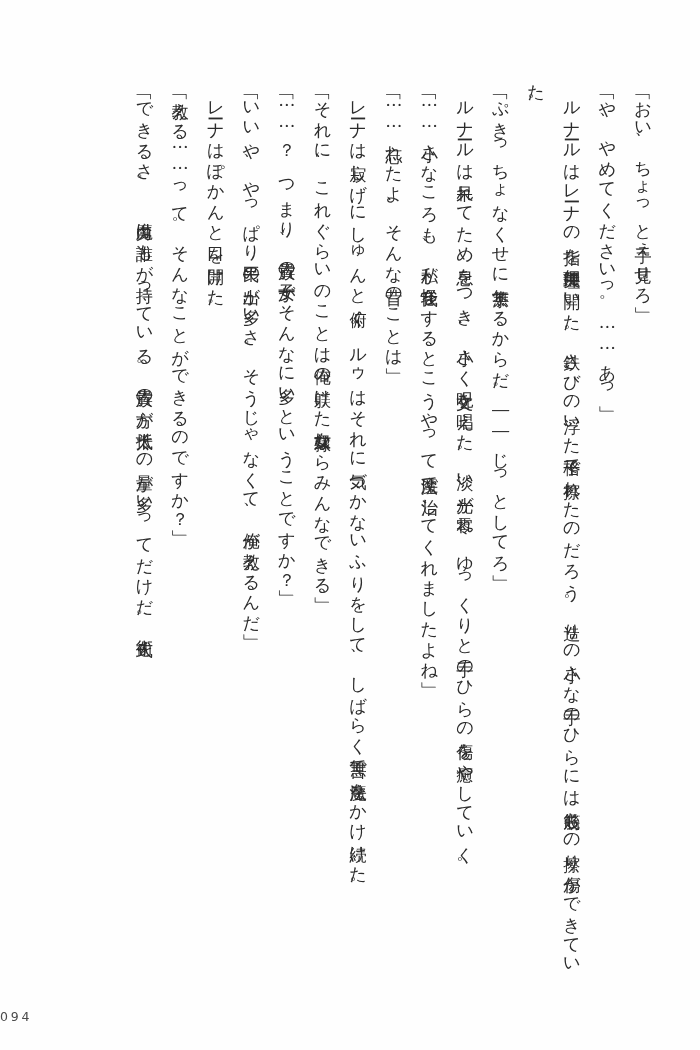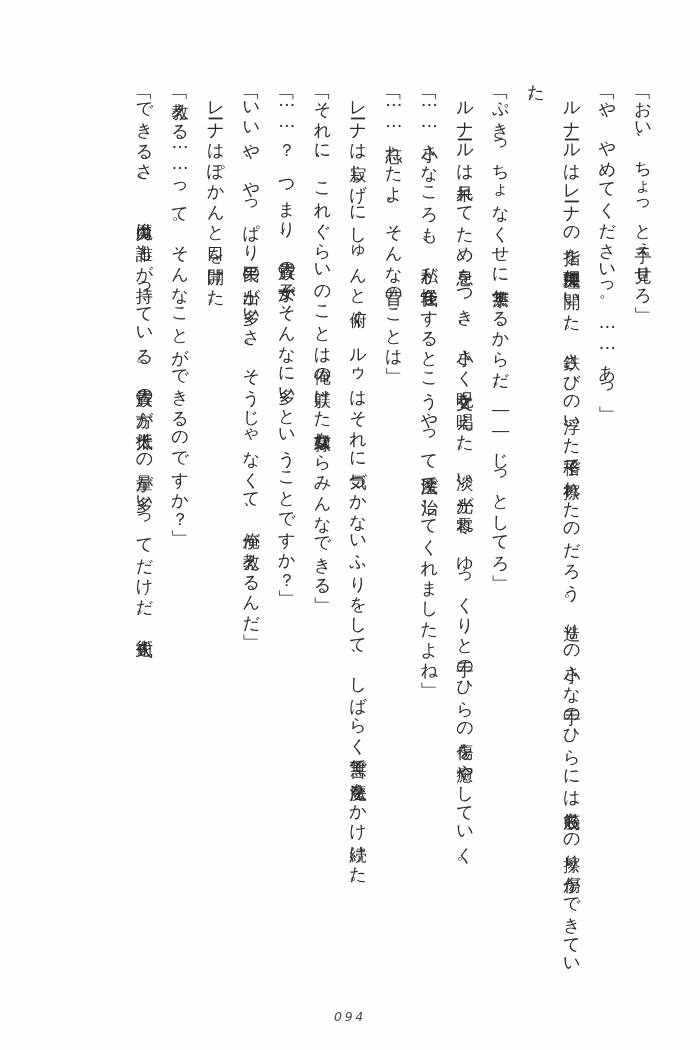--- a/index.html
+++ b/index.html
@@ -52,26 +52,24 @@
 
   #text-body p.indent {
     text-indent: 1em;
   }
 
   .page-number {
     position: absolute;
     left: 0;
     right: 0;
     bottom: 26px;
-    text-align: center;
     font-size: 12.5px;
     letter-spacing: 0.22em;
     color: #4a4a4a;
     font-family: "DejaVu Sans", "Liberation Sans", sans-serif;
-    font-style: italic;
   }
 </style>
 </head>
 <body>
 
 <div id="page">
 
   <div id="text-body">
     <p class="indent">「おい、ちょっと手ぇ見せろ」</p>
     <p class="indent">「や、やめてくださいっ。……あっ」</p>

